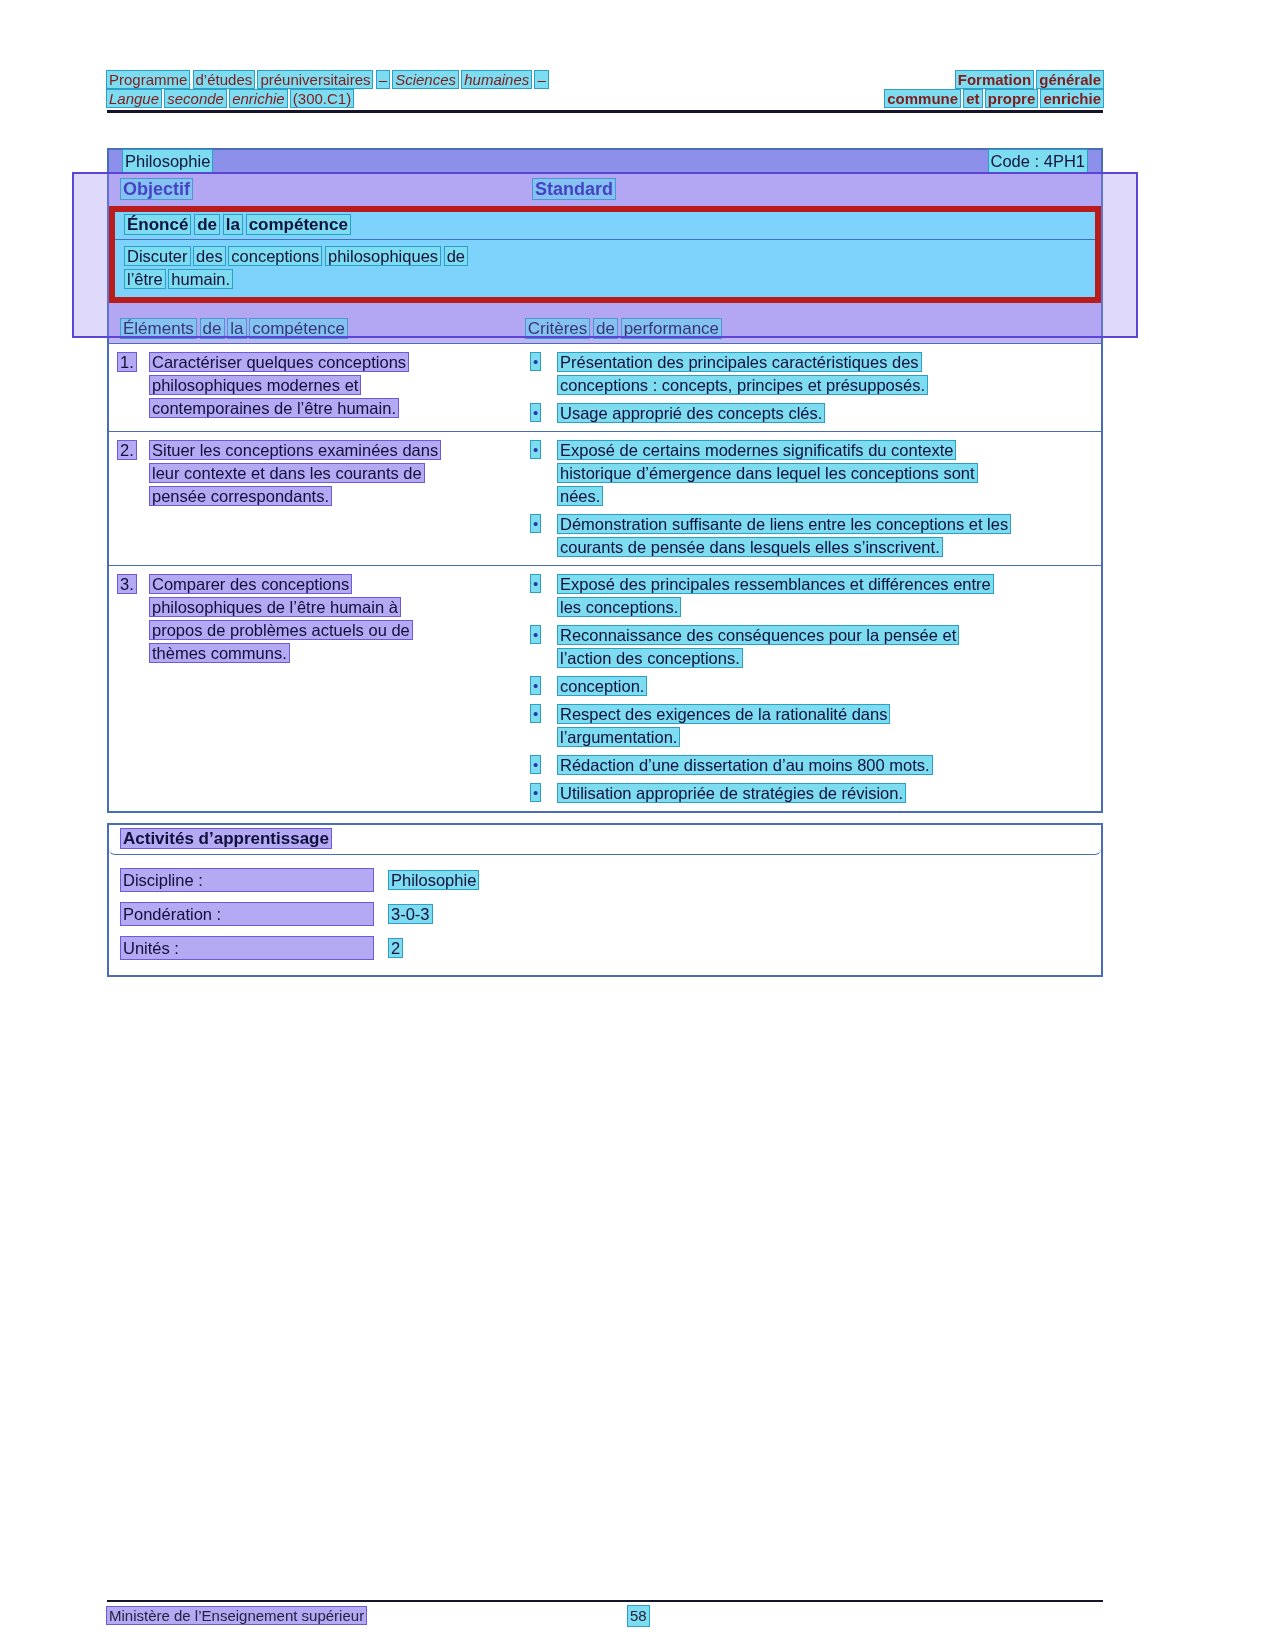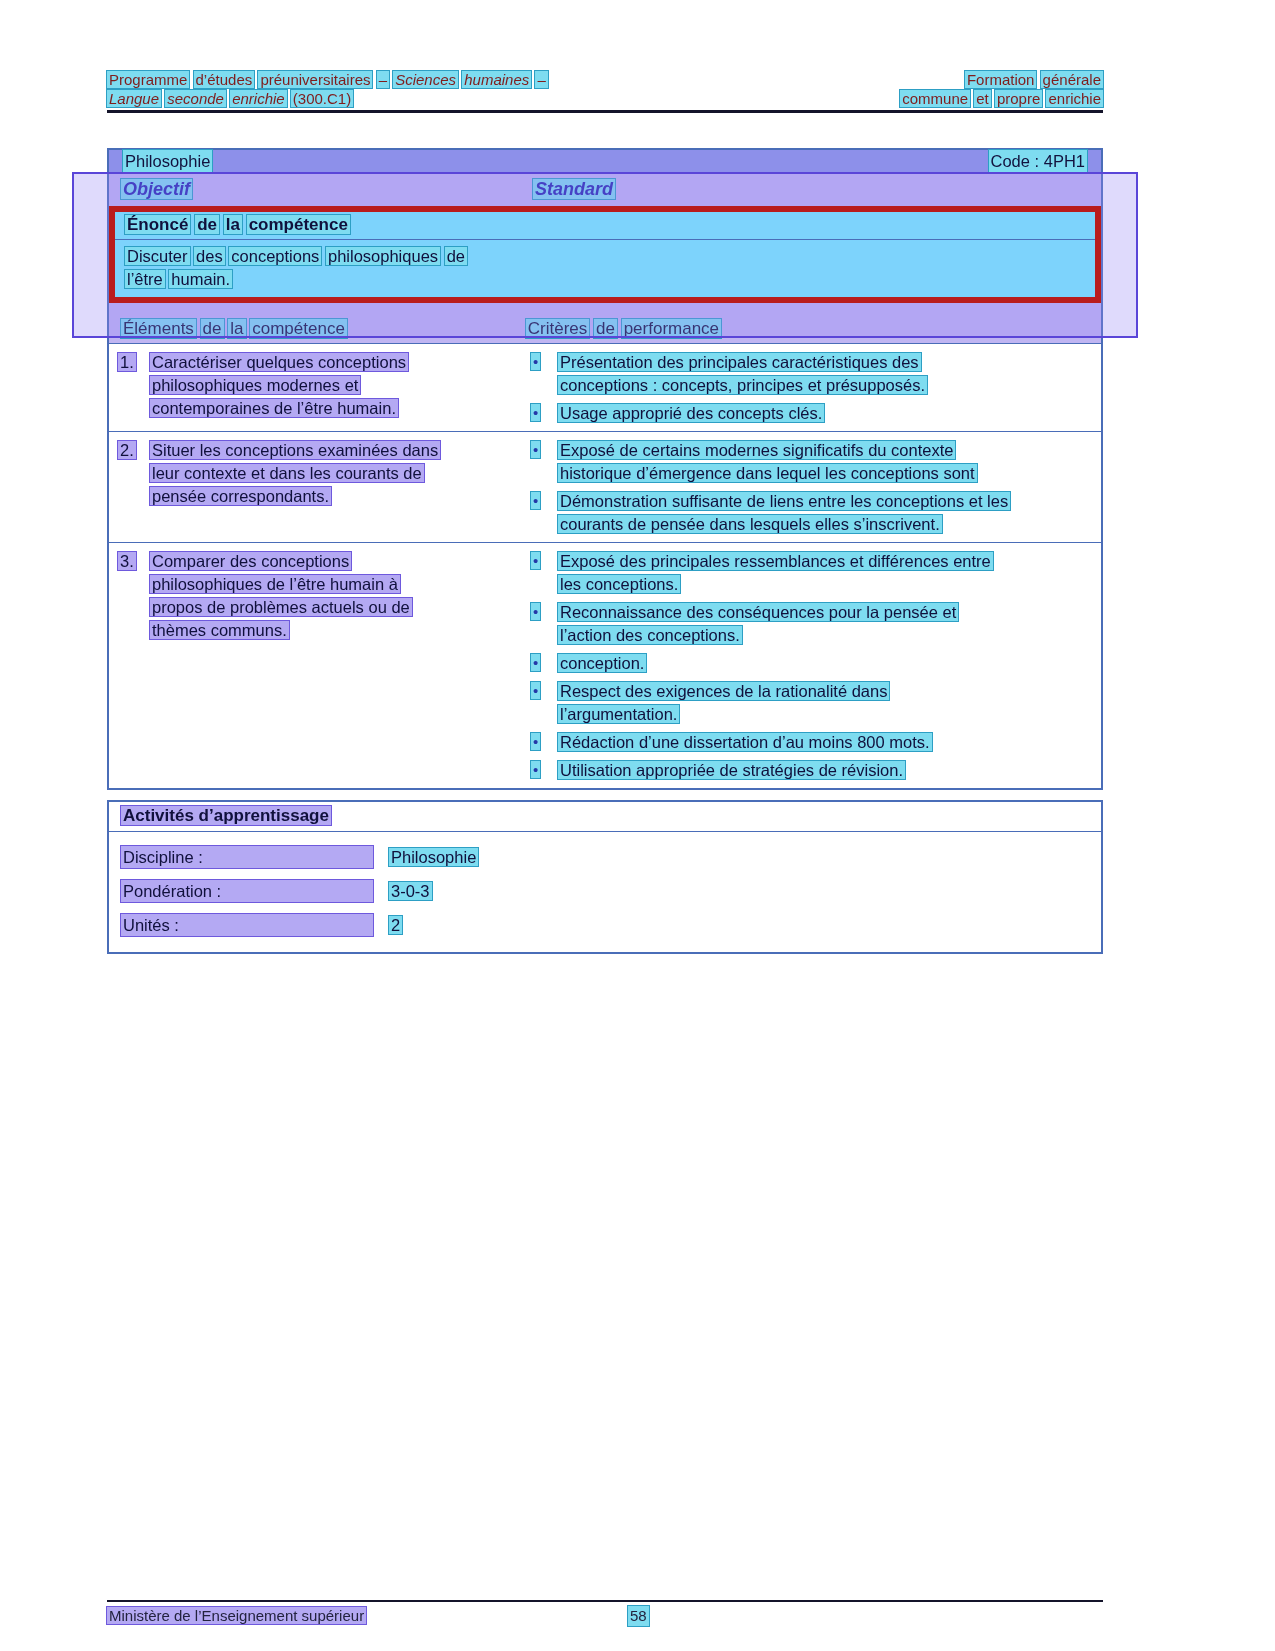--- a/index.html
+++ b/index.html
@@ -5,35 +5,35 @@
   * { margin:0; padding:0; box-sizing:border-box; }
   html,body { background:#ffffff; }
   body {
     width:1275px; height:1651px; position:relative; overflow:hidden;
     font-family:"Liberation Sans","DejaVu Sans",sans-serif; color:#10103c;
   }
   .content { position:absolute; left:107px; width:996px; }
 
   
   .hdr { top:70px; display:flex; justify-content:space-between; font-size:15px; line-height:19px; color:#7f1d1d; }
-  .hdr-right { text-align:right; }
+  .hdr-right { text-align:right;font-weight:bold; }
   .hdr-rule { top:110px; border-top:3px solid #14142a; height:0; }
   .italic { font-style:italic; }
 
   
   .box-c, .hlc .w { background:#7edcf0; box-shadow:0 0 0 1px #2d9fc4; padding:0 2px; }
   .box-l, .hll .w { background:#b4a9f3; box-shadow:0 0 0 1px #6e59dd; padding:0 2px; }
 
   
   .main-wrap { top:148px; }
   .tbl { border:2px solid #4a6db8; background:#ffffff; }
   .row-title { height:23px; background:#8d90ea; display:flex; justify-content:space-between;
                padding:0 14px; line-height:22px; font-size:16.5px; color:#12123e; }
   .row-obj { height:33px; padding:6px 0 0 12px; background:#c0b5f2;
-             font-size:18px; font-weight:bold; font-style:italic; color:#2525b0; }
+             font-size:18px; font-weight:bold; color:#2525b0; }
   .row-obj .col1 { display:inline-block; width:407px; }
   .enonce { position:relative; z-index:7; border:6px solid #b91c1c; background:#7dd3fc; }
   .enonce-title { height:28px; line-height:26px; padding-left:10px; font-weight:bold;
                   font-size:17px; border-bottom:1px solid #4a6db8; }
   .enonce-body { padding:5px 10px 6px 10px; }
   .gap-row { height:12px; background:#c0b5f2; }
   .row-heads { height:29px; padding:4px 0 0 12px; background:#c0b5f2;
                border-bottom:1px solid #4a6db8; font-weight:normal; font-size:17px; }
   .row-heads .col1 { display:inline-block; width:400px; }
 
@@ -50,21 +50,21 @@
   .clines { flex:1; }
 
   
   .overlay { position:absolute; left:72px; top:172px; width:1066px; height:166px;
              background:rgba(148,132,244,0.30); border:2px solid #5a45d8;
              pointer-events:none; z-index:6; }
 
   
   .act-tbl { margin-top:10px; border:2px solid #4a6db8; padding-bottom:10px; }
   .act-title { height:30px; line-height:28px; padding-left:12px; font-weight:bold;
-               font-size:17px; border-bottom:1px solid #4a6db8; margin-bottom:8px; }
+               font-size:17px; border-bottom:1px solid #4a6db8; margin-bottom:8px;border-radius:6px; }
   .act-row { height:34px; padding:6px 0 0 12px; font-size:16.5px; line-height:22px; white-space:nowrap; }
   .act-label { display:inline-block; width:252px; }
   .act-value { margin-left:16px; }
 
   
   .footer { top:1600px; }
   .ft-rule { border-top:2px solid #14142a; margin-bottom:4px; }
   .ft-row { position:relative; font-size:15px; line-height:20px; color:#23233f; height:22px; }
   .ft-page { position:absolute; left:490px; top:0;margin-left:31px; }
 </style>
@@ -161,20 +161,21 @@
               <div class="tline"><span class="box-l">leur contexte et dans les courants de</span></div>
               <div class="tline"><span class="box-l">pensée correspondants.</span></div>
             </div>
           </div>
           <div class="comp-right">
             <div class="criterion">
               <span class="bullet"><span class="box-c">•</span></span>
               <div class="clines">
                 <div class="tline"><span class="box-c">Exposé de certains modernes significatifs du contexte</span></div>
                 <div class="tline"><span class="box-c">historique d’émergence dans lequel les conceptions sont</span></div>
+                <div class="tline"><span class="box-c">nées.</span></div>
               </div>
             </div>
             <div class="criterion">
               <span class="bullet"><span class="box-c">•</span></span>
               <div class="clines">
                 <div class="tline"><span class="box-c">Démonstration suffisante de liens entre les conceptions et les</span></div>
                 <div class="tline"><span class="box-c">courants de pensée dans lesquels elles s’inscrivent.</span></div>
               </div>
             </div>
           </div>

